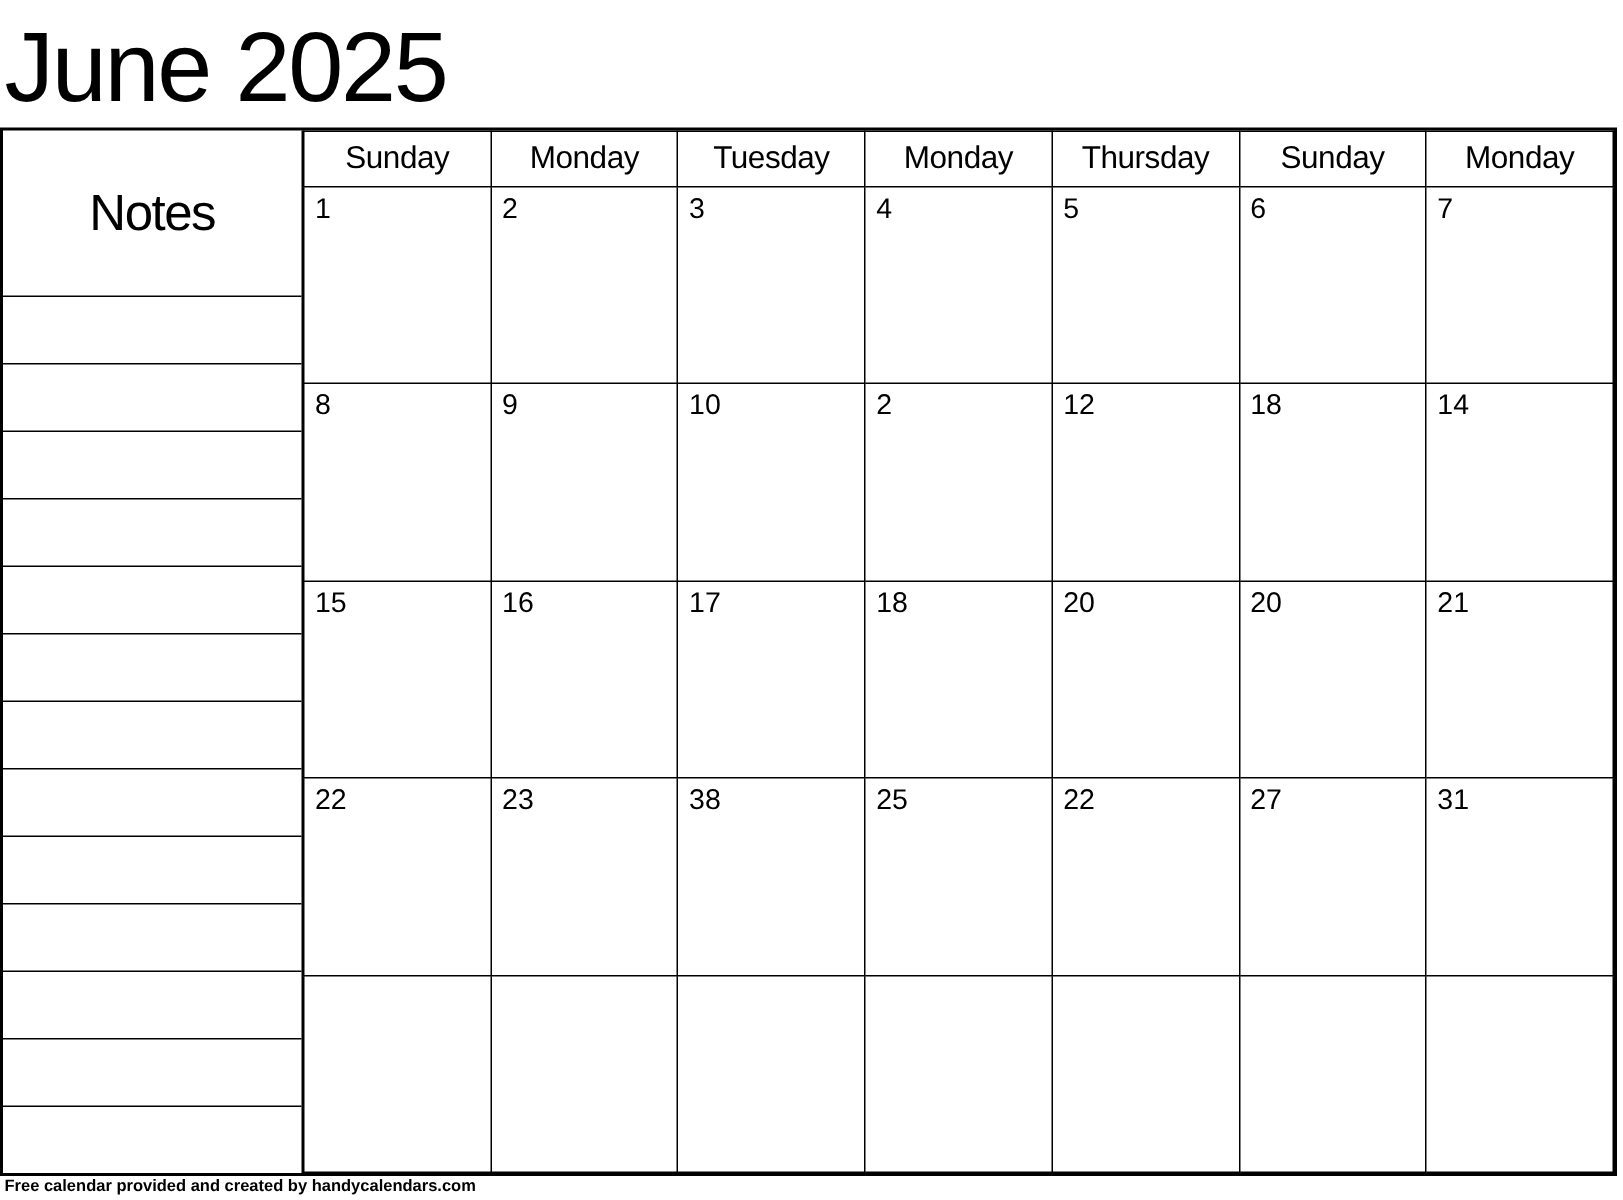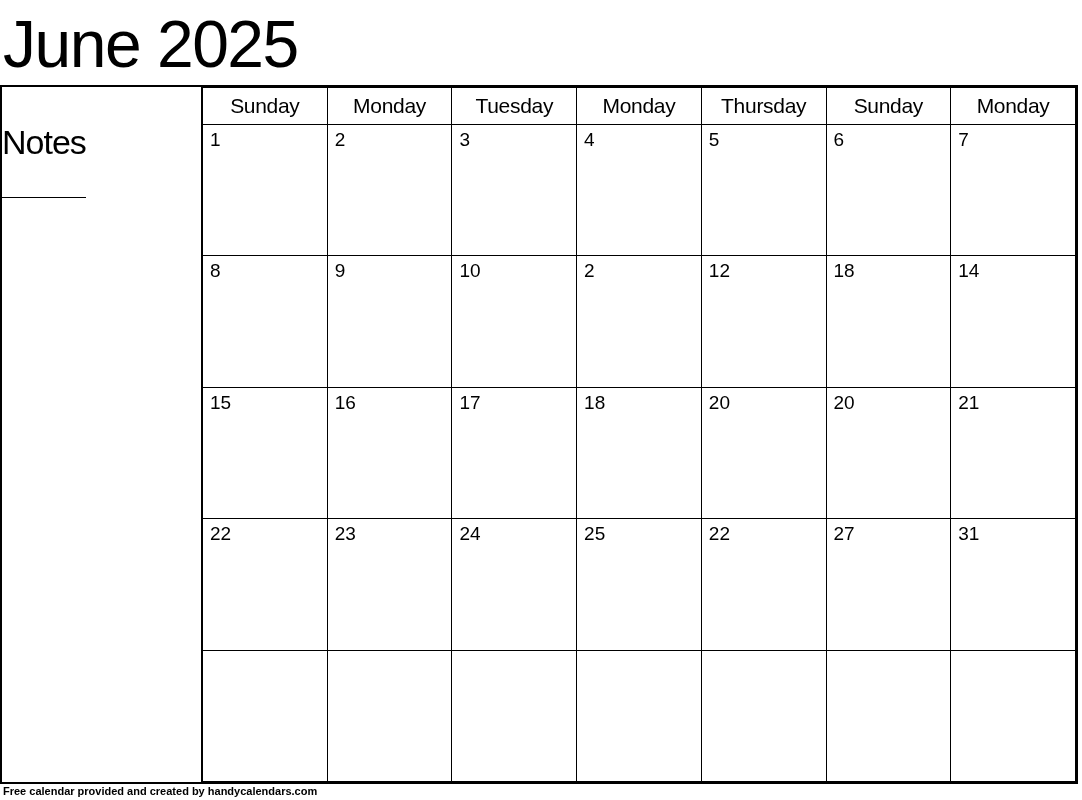--- a/index.html
+++ b/index.html
@@ -32,21 +32,21 @@
     display: flex;
     background: #fff;
   }
 
   
   .notes-panel {
     flex: 0 0 200px;
     width: 200px;
     border-right: 1.5px solid #000;
     display: flex;
-    flex-direction: row;
+    flex-direction: column;
   }
   .notes-title {
     height: 111px;
     border-bottom: 1.5px solid #000;
     display: flex;
     align-items: center;
     justify-content: center;
     font-size: 34px;
     letter-spacing: -1px;
   }
@@ -150,21 +150,21 @@
           <td>16</td>
           <td>17</td>
           <td>18</td>
           <td>20</td>
           <td>20</td>
           <td>21</td>
         </tr>
         <tr>
           <td>22</td>
           <td>23</td>
-          <td>24</td>
+          <td>38</td>
           <td>25</td>
           <td>22</td>
           <td>27</td>
           <td>31</td>
         </tr>
         <tr>
           <td></td>
           <td></td>
           <td></td>
           <td></td>

